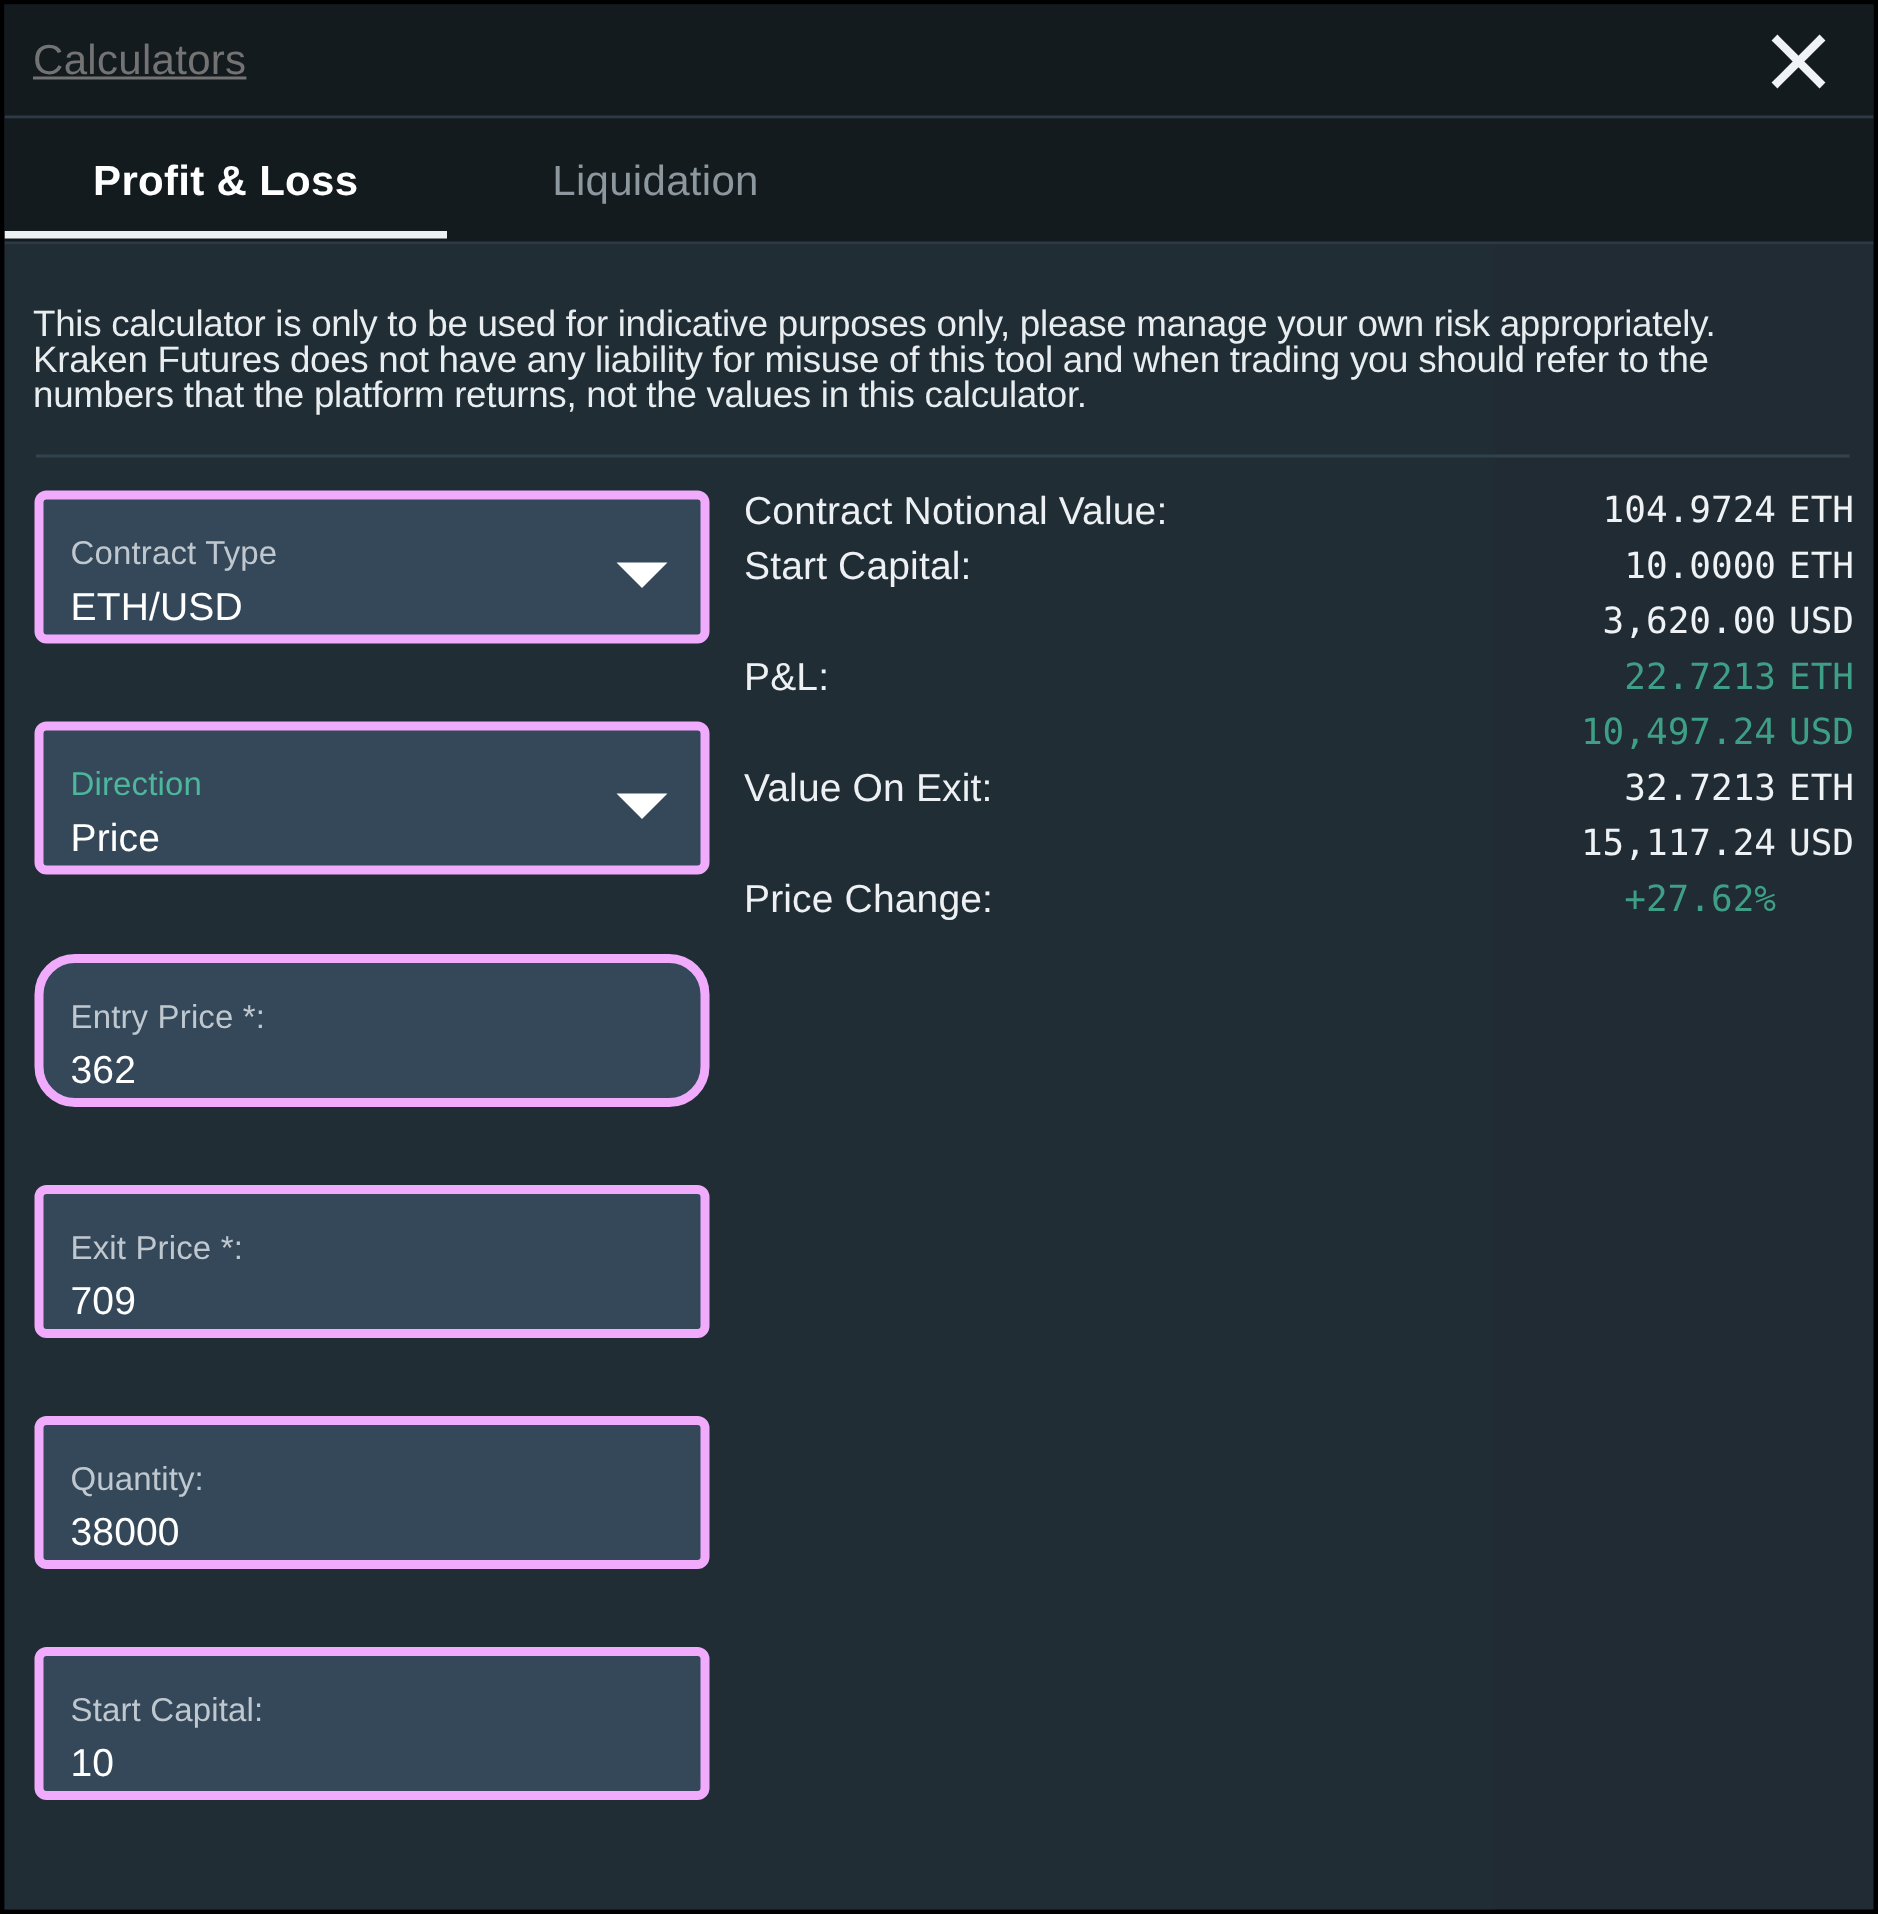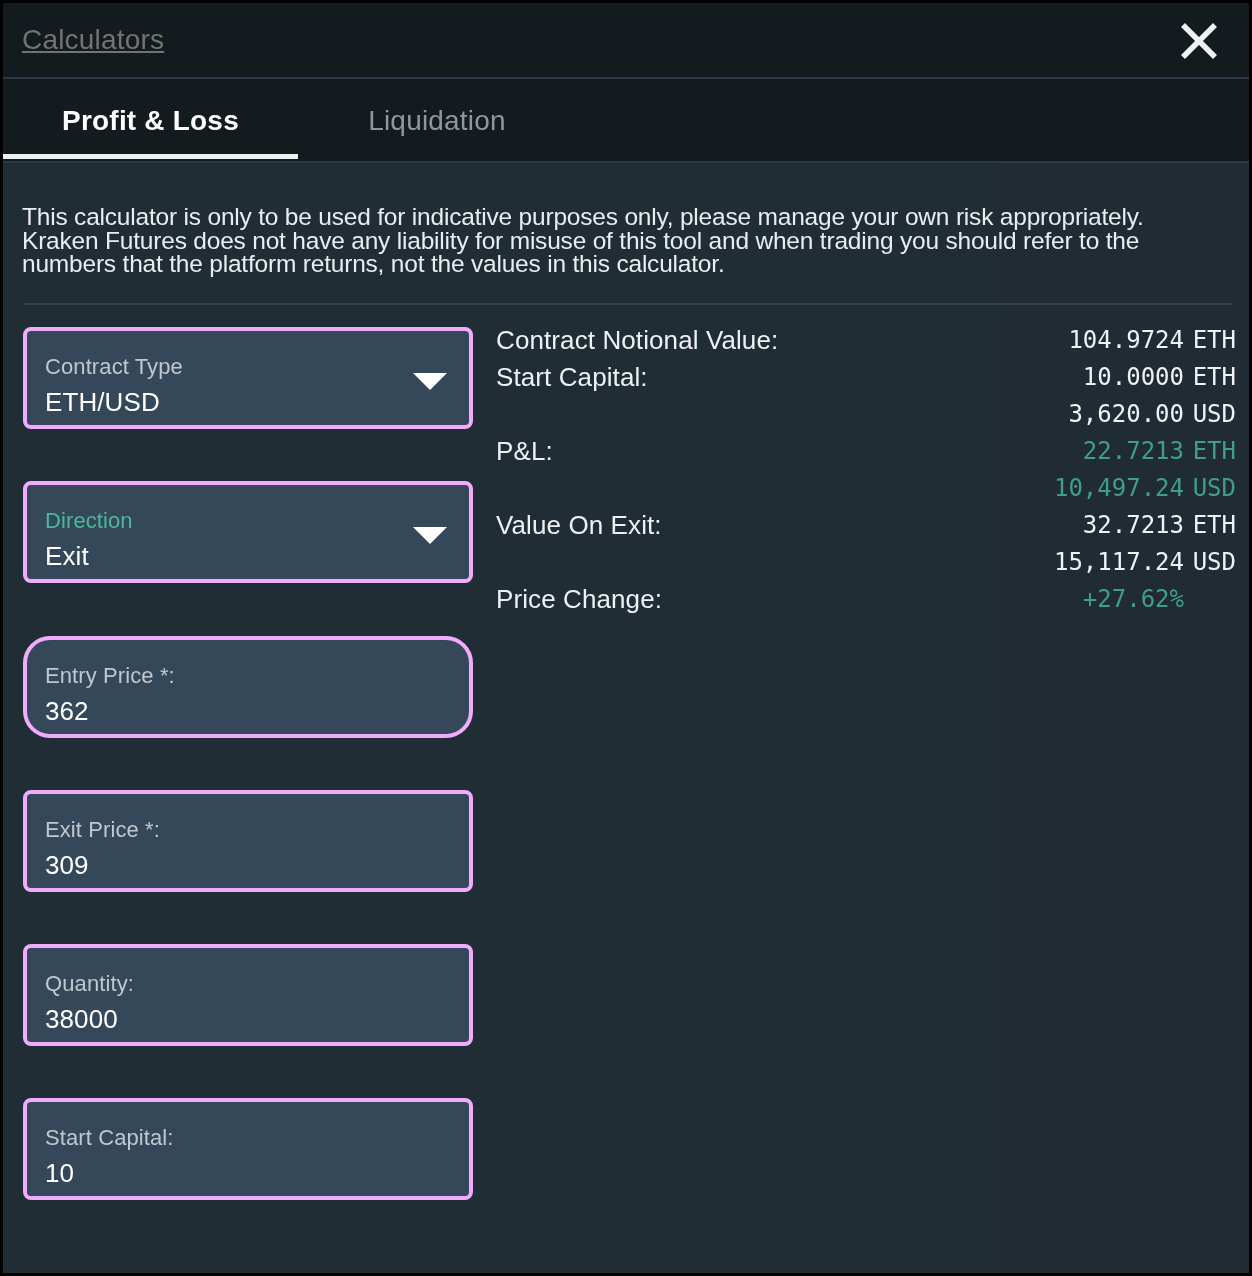--- a/index.html
+++ b/index.html
@@ -134,21 +134,21 @@
     left: 20px;
     top: 164px;
     width: 450px;
   }
   .field {
     position: absolute;
     left: 0;
     width: 450px;
     height: 102px;
     background: #34485a;
-    border: 4px solid #f0abfc;
+    border: 6px solid #f0abfc;
     border-radius: 8px;
     box-sizing: border-box;
     cursor: text;
     padding-left: 36px;
   }
   .field.select { cursor: pointer; }
   .field-label {
     position: absolute;
     left: 18px;
     top: 23px;
@@ -251,32 +251,32 @@
     <div class="form-col">
 
       <div class="field select f0">
         <span class="field-label">Contract Type</span>
         <span class="field-value">ETH/USD</span>
         <span class="caret"></span>
       </div>
 
       <div class="field select f1">
         <span class="field-label accent">Direction</span>
-        <span class="field-value">Exit</span>
+        <span class="field-value">Price</span>
         <span class="caret"></span>
       </div>
 
       <div class="field f2">
         <span class="field-label">Entry Price *:</span>
         <span class="field-value">362</span>
       </div>
 
       <div class="field f3">
         <span class="field-label">Exit Price *:</span>
-        <span class="field-value">309</span>
+        <span class="field-value">709</span>
       </div>
 
       <div class="field f4">
         <span class="field-label">Quantity:</span>
         <span class="field-value">38000</span>
       </div>
 
       <div class="field f5">
         <span class="field-label">Start Capital:</span>
         <span class="field-value">10</span>

